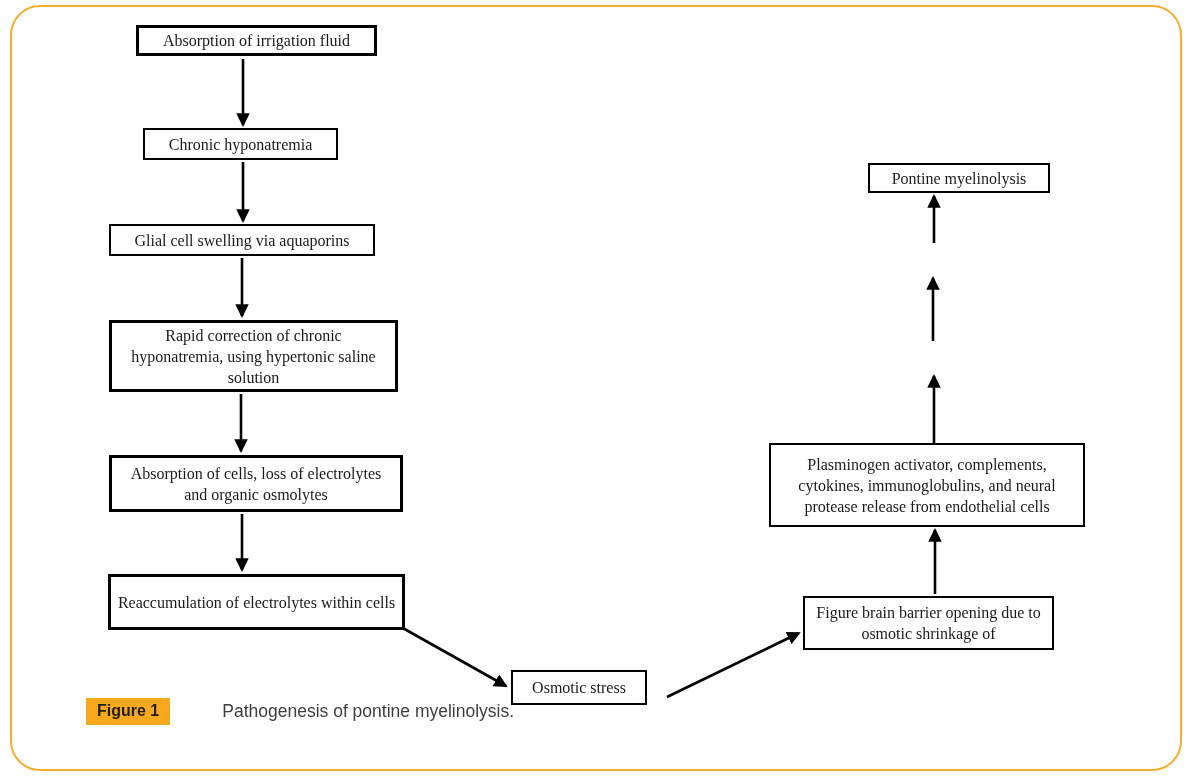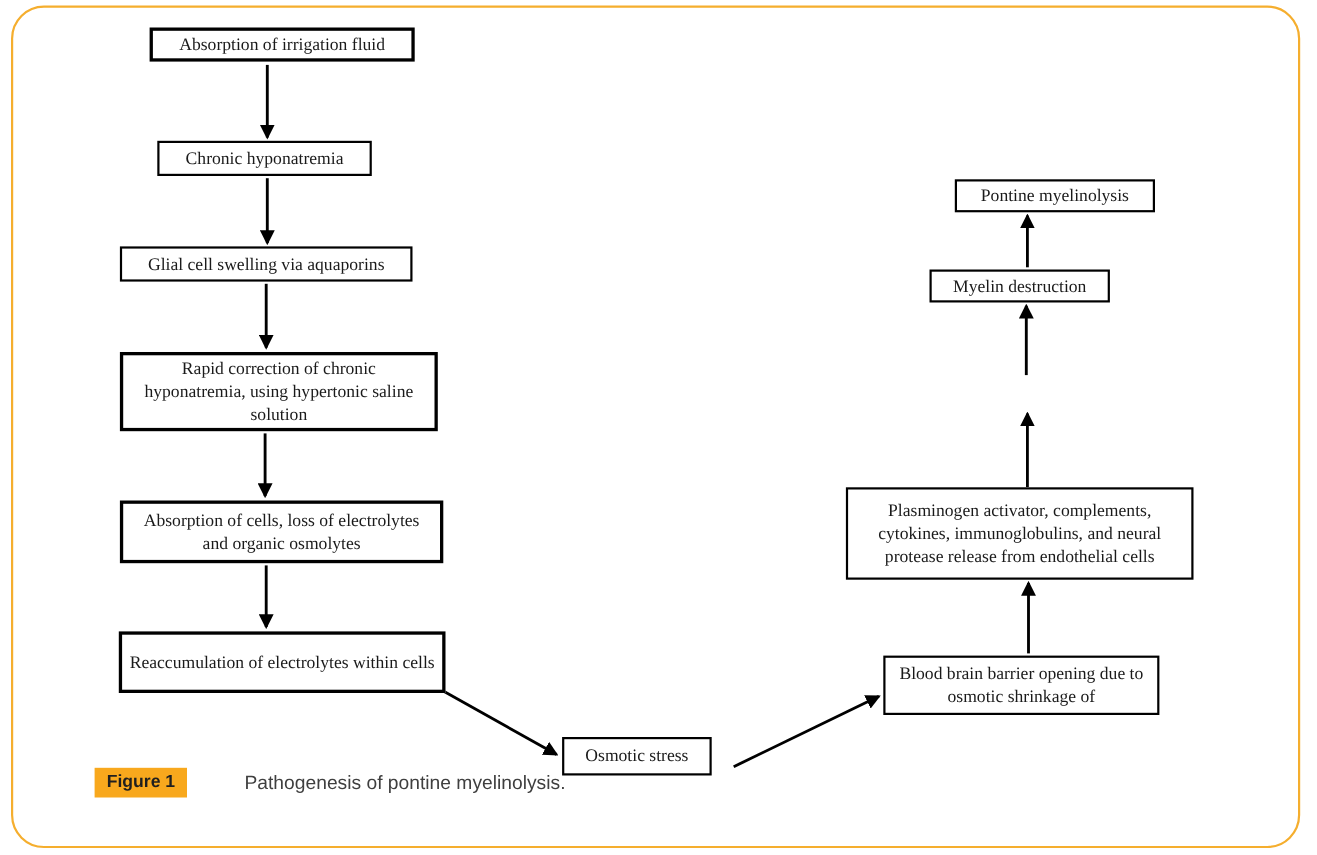--- a/index.html
+++ b/index.html
@@ -117,23 +117,22 @@
     <line x1="934" y1="243" x2="934" y2="196" marker-end="url(#ah)"></line>
   </svg>
 
   <div class="node thick n-absorption">Absorption of irrigation fluid</div>
   <div class="node n-chronic">Chronic hyponatremia</div>
   <div class="node n-glial">Glial cell swelling via aquaporins</div>
   <div class="node thick n-rapid">Rapid correction of chronic hyponatremia, using hypertonic saline solution</div>
   <div class="node thick n-dehydration">Absorption of cells, loss of electrolytes and organic osmolytes</div>
   <div class="node thick n-reaccumulation">Reaccumulation of electrolytes within cells</div>
   <div class="node n-osmotic">Osmotic stress</div>
-  <div class="node n-bbb">Blood brain barrier opening due to osmotic shrinkage of</div>
+  <div class="node n-bbb">Figure brain barrier opening due to osmotic shrinkage of</div>
   <div class="node n-plasminogen">Plasminogen activator, complements, cytokines, immunoglobulins, and neural protease release from endothelial cells</div>
-  <div class="node n-myelin">Myelin destruction</div>
   <div class="node n-pontine">Pontine myelinolysis</div>
 
   <div class="caption">
     <span class="caption-badge">Figure 1</span>
     <span class="caption-text">Pathogenesis of pontine myelinolysis.</span>
   </div>
 
 </div>
 
 </body></html>

